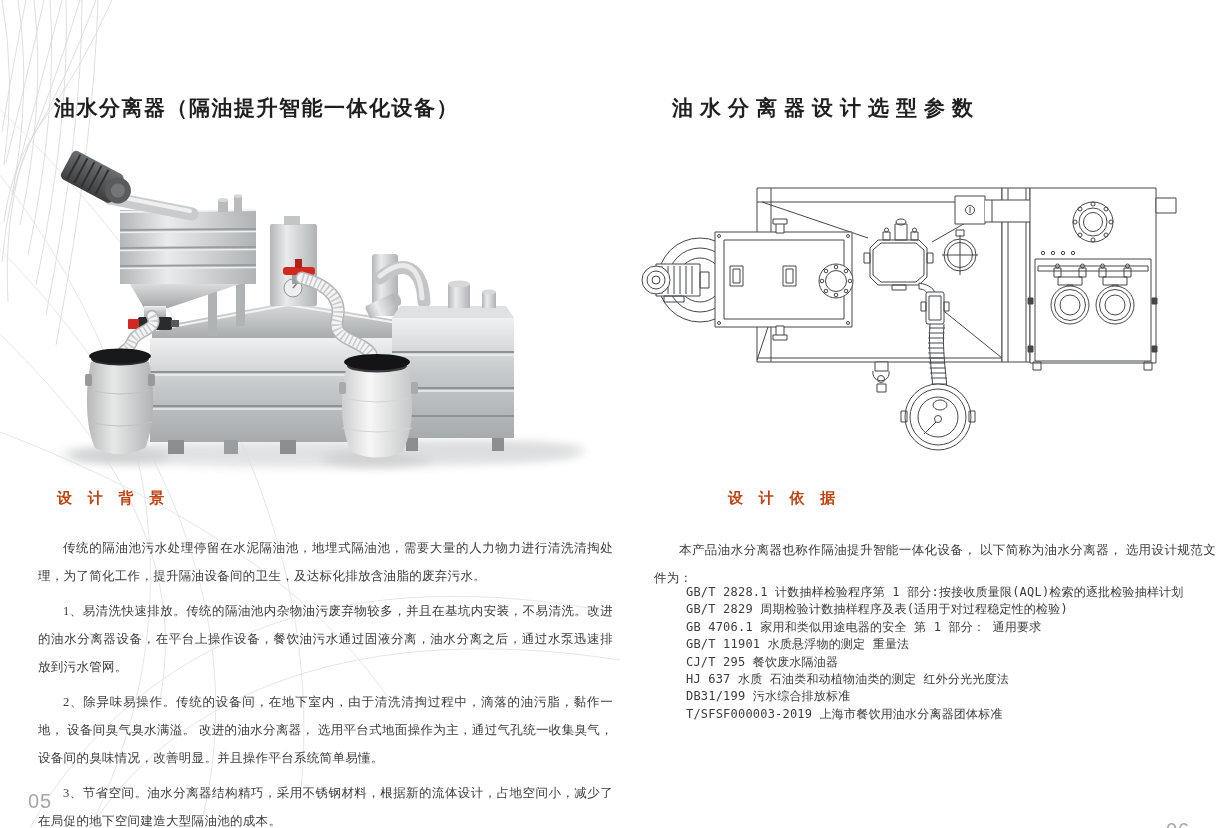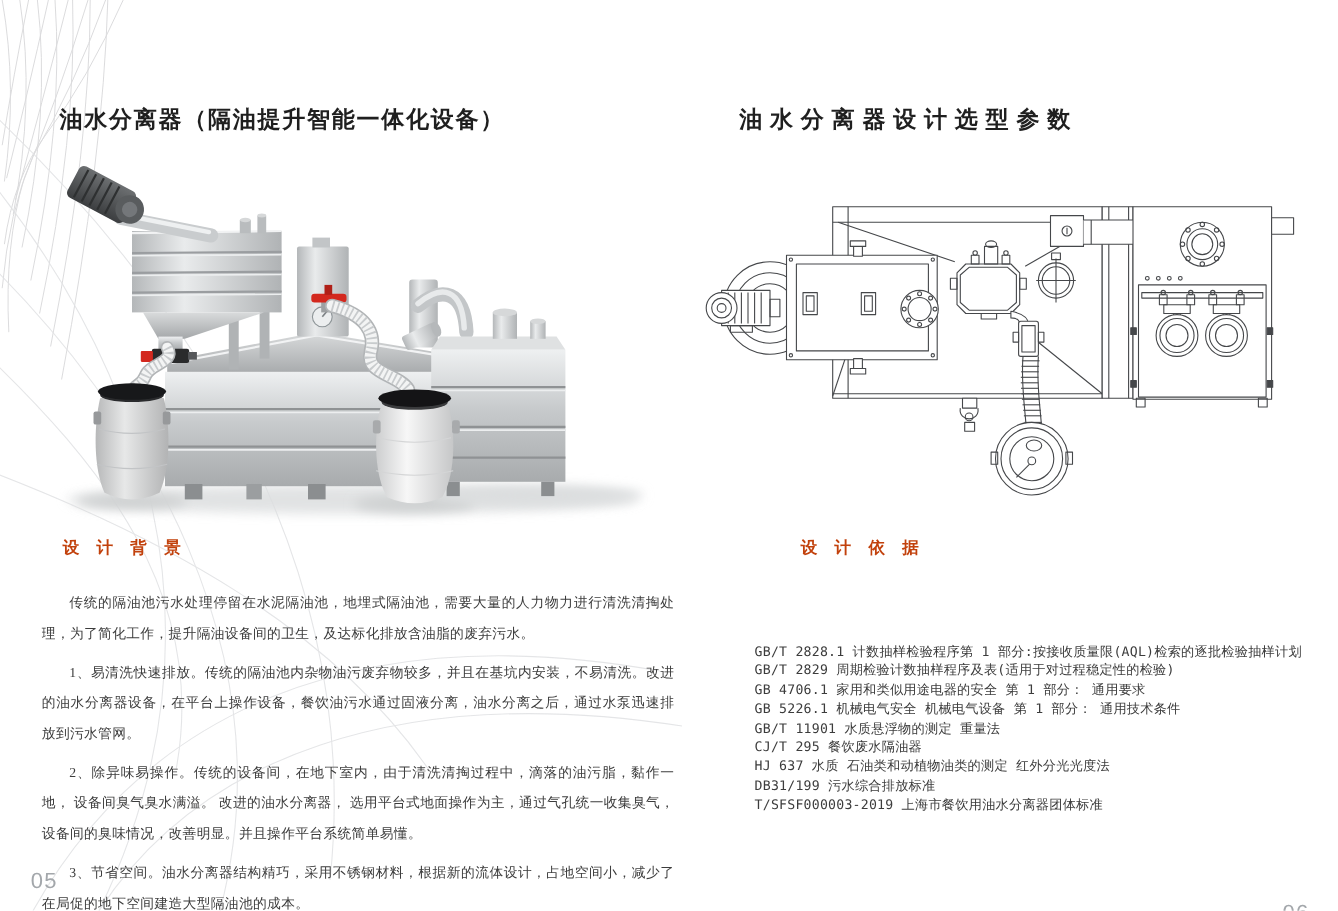--- a/index.html
+++ b/index.html
@@ -435,27 +435,29 @@
         <rect x="388" y="188" width="5" height="6" fill="#45474a"></rect>
           <rect x="512" y="188" width="5" height="6" fill="#45474a"></rect>
         <rect x="393" y="204" width="8" height="8"></rect>
           <rect x="504" y="204" width="8" height="8"></rect>
       </g>
     </g>
   </svg>
 
   <h2 class="abs section-h section-right">设 计 依 据</h2>
 
+  <div class="abs bodytext body-right">
+    <p class="para">本产品油水分离器也称作隔油提升智能一体化设备， 以下简称为油水分离器， 选用设计规范文件为：</p>
+  </div>
 
   <div class="abs standards">
 
   <div class="standard-item">GB/T 2828.1 计数抽样检验程序第 1 部分:按接收质量限(AQL)检索的逐批检验抽样计划</div>
       <div class="standard-item">GB/T 2829 周期检验计数抽样程序及表(适用于对过程稳定性的检验)</div>
       <div class="standard-item">GB 4706.1 家用和类似用途电器的安全 第 1 部分： 通用要求</div>
-      <div class="standard-item">GB 5226.1 机械电气安全 机械电气设备 第 1 部分： 通用技术条件</div>
       <div class="standard-item">GB/T 11901 水质悬浮物的测定 重量法</div>
       <div class="standard-item">CJ/T 295 餐饮废水隔油器</div>
       <div class="standard-item">HJ 637 水质 石油类和动植物油类的测定 红外分光光度法</div>
       <div class="standard-item">DB31/199 污水综合排放标准</div>
       <div class="standard-item">T/SFSF000003-2019 上海市餐饮用油水分离器团体标准</div>
     </div>
 
   <div class="abs pagenum pagenum-right">06</div>
 </div>
 

